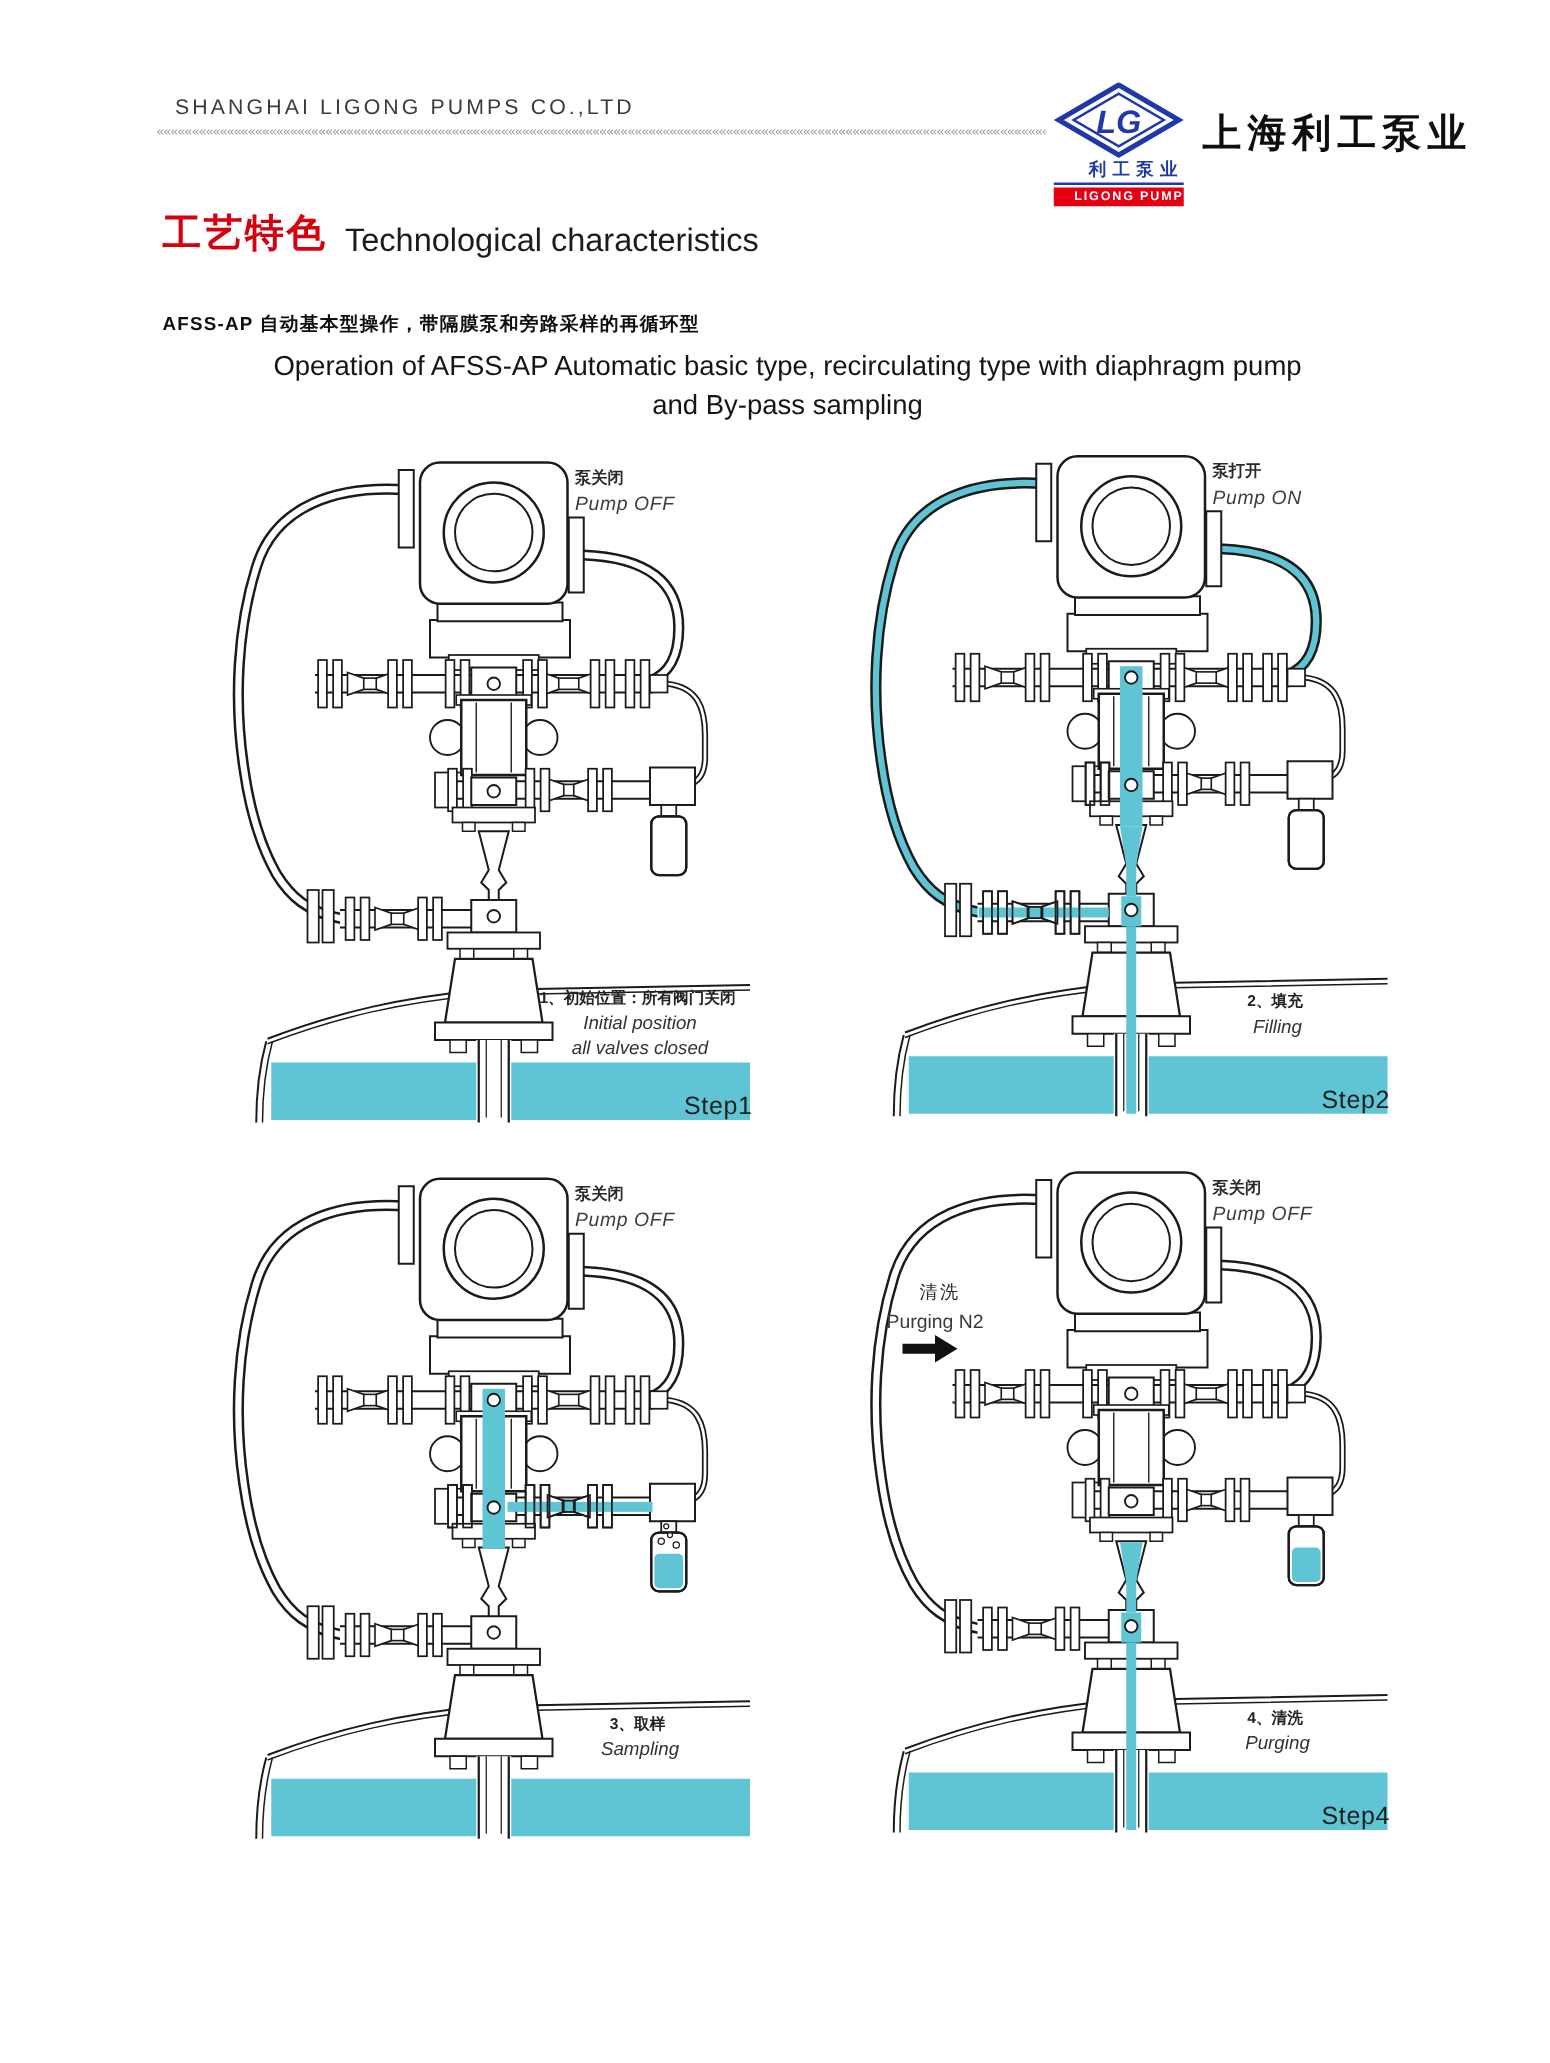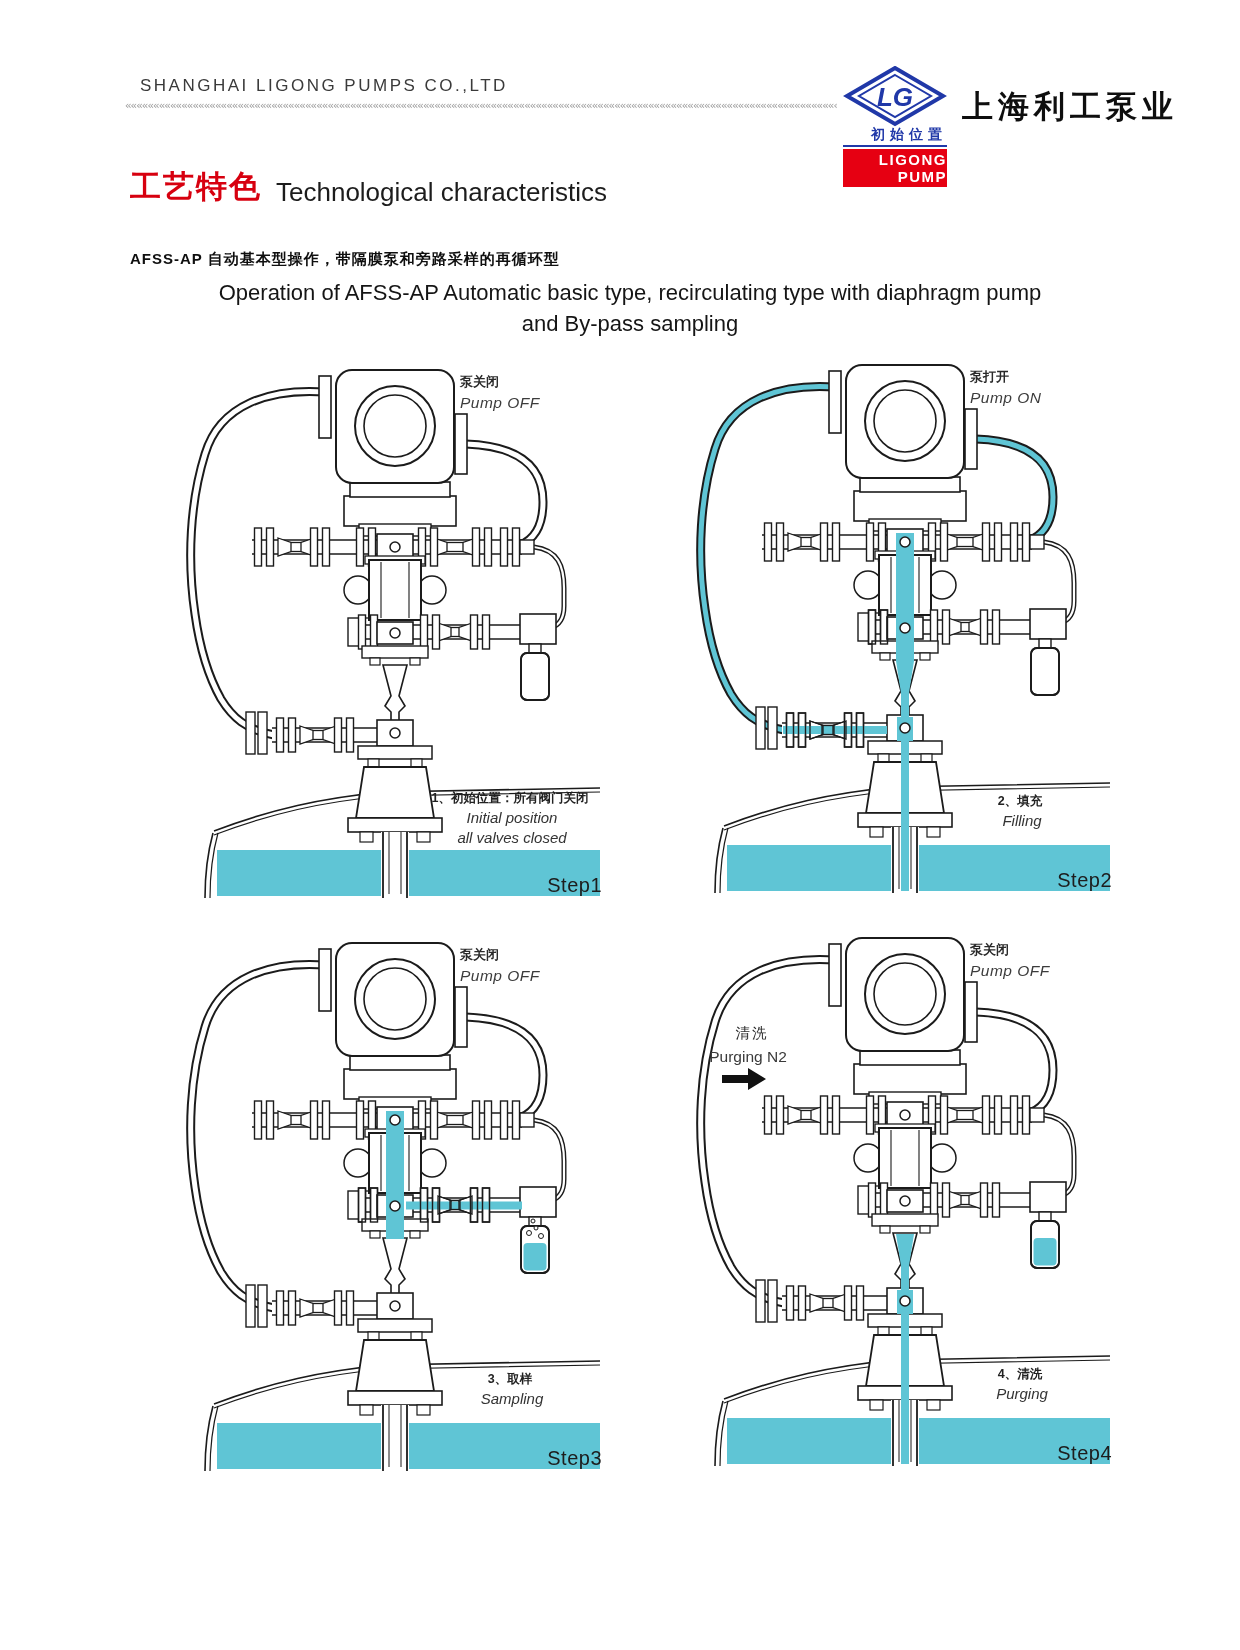--- a/index.html
+++ b/index.html
@@ -8,21 +8,21 @@
     font-family:"Liberation Sans","DejaVu Sans",sans-serif;overflow:hidden;margin:0 auto;
   }
   
   #company{position:absolute;left:140px;top:76px;font-size:17px;letter-spacing:2.5px;
     color:#3a3a3a;font-weight:500;}
   #chevrons{position:absolute;left:125px;top:99px;width:712px;height:15px;overflow:hidden;
     color:#9a9a9a;font-size:11px;letter-spacing:-1px;white-space:nowrap;font-family:"DejaVu Sans Mono",monospace;}
   #logo{position:absolute;left:843px;top:66px;width:104px;text-align:right;}
   #logo-cn{color:#2038A8;font-weight:bold;font-size:14px;letter-spacing:5px;margin-top:-6px;
     border-bottom:2px solid #2038A8;padding-bottom:1px;}
-  #logo-en{background:#E60012;color:#fff;font-weight:bold;font-size:15px;letter-spacing:1.5px;
+  #logo-en{background:#E60012;color:#fff;font-weight:bold;font-size:10px;letter-spacing:1.5px;
     padding:2px 0;margin-top:2px;}
   #brand-cn{position:absolute;left:962px;top:86px;font-size:31px;color:#0e0e0e;
     letter-spacing:5px;font-weight:600;}
   
   #title{position:absolute;left:130px;top:166px;display:flex;align-items:flex-end;}
   #title .cn{color:#D7000F;font-weight:bold;font-size:31px;letter-spacing:2px;}
   #title .en{color:#1c1c1c;font-size:26px;margin-left:14px;}
   
   #subtitle{position:absolute;left:130px;top:250px;width:1000px;}
   #subtitle .zh{font-weight:bold;font-size:15px;color:#0f0f0f;letter-spacing:1px;margin-bottom:8px;}
@@ -44,21 +44,21 @@
 
   <div id="company">SHANGHAI LIGONG PUMPS CO.,LTD</div>
   <div id="chevrons">««««««««««««««««««««««««««««««««««««««««««««««««««««««««««««««««««««««««««««««««««««««««««««««««««««««««««««««««««««««««««««««««««««««««««««««««««««««««««««««««««««««««««««««««««««««««««««««««««««««««</div>
 
   <div id="logo">
     <svg width="104" height="62" viewBox="0 0 104 62">
       <polygon points="52,2 100,30 52,58 4,30" fill="#ffffff" stroke="#2038A8" stroke-width="4"></polygon>
       <polygon points="52,9 88,30 52,51 16,30" fill="#ffffff" stroke="#2038A8" stroke-width="2"></polygon>
       <text x="52" y="40" text-anchor="middle" font-size="26" font-weight="bold" font-style="italic" fill="#2038A8">LG</text>
     </svg>
-    <div id="logo-cn">初始位置</div>
+    <div id="logo-cn">利工泵业</div>
     <div id="logo-en">LIGONG PUMP</div>
   </div>
 
   <div id="brand-cn">上海利工泵业</div>
 
   <div id="title">
     <span class="cn">工艺特色</span>
     <span class="en">Technological characteristics</span>
   </div>
 
@@ -297,21 +297,20 @@
         <circle cx="273" cy="197" r="5" fill="#fff" stroke="#1b1b1b" stroke-width="1.5"></circle>
         <circle cx="273" cy="283" r="5" fill="#fff" stroke="#1b1b1b" stroke-width="1.5"></circle>
         <circle cx="273" cy="383" r="5" fill="#fff" stroke="#1b1b1b" stroke-width="1.5"></circle>
         <text x="338" y="36" fill="#2a2a2a" font-size="13" font-family="&quot;Liberation Sans&quot;,&quot;DejaVu Sans&quot;,sans-serif" font-weight="600">泵打开</text>
         <text x="338" y="58" fill="#3c3c3c" font-size="15.5" font-family="&quot;Liberation Sans&quot;,&quot;DejaVu Sans&quot;,sans-serif" font-style="italic" letter-spacing="0.5">Pump ON</text>
         <text x="388" y="460" fill="#222" font-size="12.5" font-family="&quot;Liberation Sans&quot;,&quot;DejaVu Sans&quot;,sans-serif" text-anchor="middle" font-weight="600">2、填充</text>
         <text x="390" y="481" fill="#333" font-size="15" font-family="&quot;Liberation Sans&quot;,&quot;DejaVu Sans&quot;,sans-serif" text-anchor="middle" font-style="italic">Filling</text>
       </svg>
     </div>
   <div class="cell" id="cell3">
-    <div class="caption" style="position:absolute;top:522px;">Step3</div>
   <svg width="480" height="552" viewBox="0 0 480 552">
         <rect x="95" y="500" width="383" height="46" fill="#5FC5D5"></rect>
         <path d="M92,481 C150,459 200,448 262,442 L478,438" fill="none" stroke="#1b1b1b" stroke-width="1.6"></path>
         <path d="M92,485 C150,463 200,452 262,446 L478,442" fill="none" stroke="#1b1b1b" stroke-width="1.2"></path>
         <path d="M91,483 C85,505 83,524 83,548" fill="none" stroke="#1b1b1b" stroke-width="1.6"></path>
         <path d="M96,483 C90,505 88,524 88,548" fill="none" stroke="#1b1b1b" stroke-width="1.2"></path>
         <path d="M204,42 C148,38 98,54 83,104 C68,152 65,210 73,264 C78,300 86,326 99,349 C110,367 124,380 152,385 L232,385" fill="none" stroke="#1b1b1b" stroke-width="9"></path>
         <path d="M204,42 C148,38 98,54 83,104 C68,152 65,210 73,264 C78,300 86,326 99,349 C110,367 124,380 152,385 L232,385" fill="none" stroke="#fff" stroke-width="5"></path>
         <path d="M344,94 C398,96 421,117 421,152 C421,176 413,189 398,195" fill="none" stroke="#1b1b1b" stroke-width="9"></path>
         <path d="M344,94 C398,96 421,117 421,152 C421,176 413,189 398,195" fill="none" stroke="#fff" stroke-width="5"></path>

